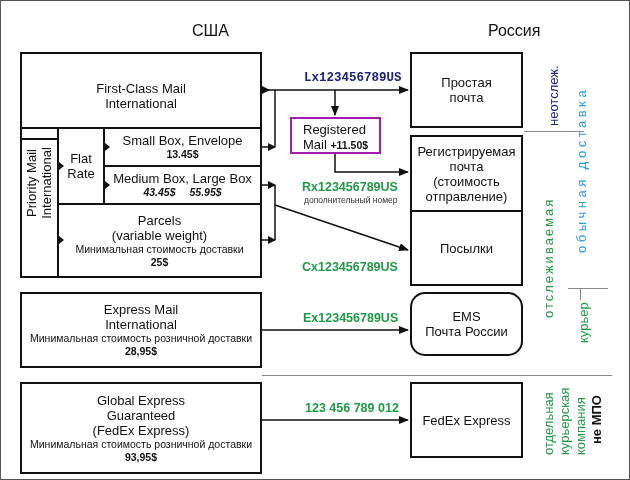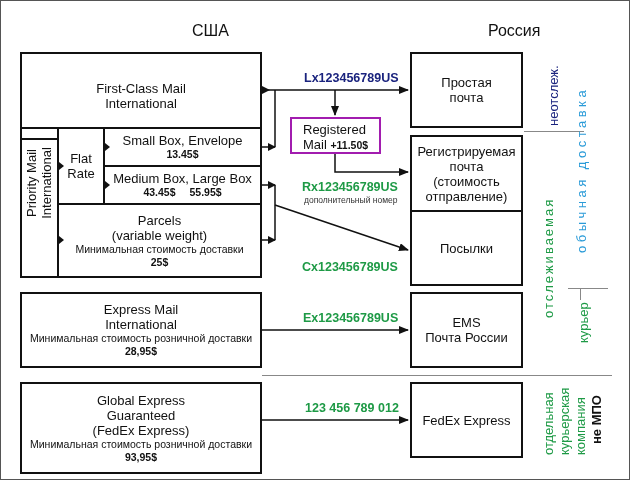--- a/index.html
+++ b/index.html
@@ -44,21 +44,21 @@
   <div>Rate</div>
 </div>
 
 <div class="box" style="left:103px;top:127px;width:159px;height:40px;">
   <div class="t13">Small Box, Envelope</div>
   <div class="price">13.45$</div>
 </div>
 
 <div class="box" style="left:103px;top:165px;width:159px;height:40px;">
   <div class="t13">Medium Box, Large Box</div>
-  <div class="price" style="display:flex;gap:14px;">
+  <div class="price" style="display:flex;gap:14px;font-style:italic;">
     <span>43.45$</span>
     <span>55.95$</span>
   </div>
 </div>
 
 <div class="box" style="left:57px;top:203px;width:205px;height:75px;">
   <div class="t13">Parcels</div>
   <div class="t13">(variable weight)</div>
   <div class="small">Минимальная стоимость доставки</div>
   <div class="price">25$</div>
@@ -90,29 +90,29 @@
 </div>
 <div class="box t13" style="left:410px;top:135px;width:113px;height:77px;">
   <div>Регистрируемая</div>
   <div>почта</div>
   <div>(стоимость</div>
   <div>отправление)</div>
 </div>
 <div class="box t13" style="left:410px;top:210px;width:113px;height:76px;">
   <div>Посылки</div>
 </div>
-<div class="box t13" style="left:410px;top:292px;width:113px;height:76px;">
+<div class="box t13" style="left:410px;top:292px;width:113px;height:64px;border-radius:15px;">
   <div>EMS</div>
   <div>Почта России</div>
 </div>
 <div class="box t13" style="left:410px;top:382px;width:113px;height:76px;align-items:center;">
   <div>FedEx Express</div>
 </div>
 
-<div class="code blue" style="left:304px;top:71px;">Lx123456789US</div>
+<div class="code blue" style="left:304px;top:71px;font-family:Liberation Mono, monospace;">Lx123456789US</div>
 <div class="code green" style="left:302px;top:180px;">Rx123456789US</div>
 <div class="abs" style="left:304px;top:195px;font-size:8.5px;color:#333;">дополнительный номер</div>
 <div class="code green" style="left:302px;top:260px;">Cx123456789US</div>
 <div class="code green" style="left:303px;top:311px;">Ex123456789US</div>
 <div class="code green" style="left:305px;top:401px;">123 456 789 012</div>
 
 <svg class="arrows" width="630" height="480">
   <defs>
     <marker id="ah" markerWidth="10" markerHeight="8" refX="9" refY="4" orient="auto" markerUnits="userSpaceOnUse">
       <path d="M0,0 L10,4 L0,8 z" fill="#111"></path>

